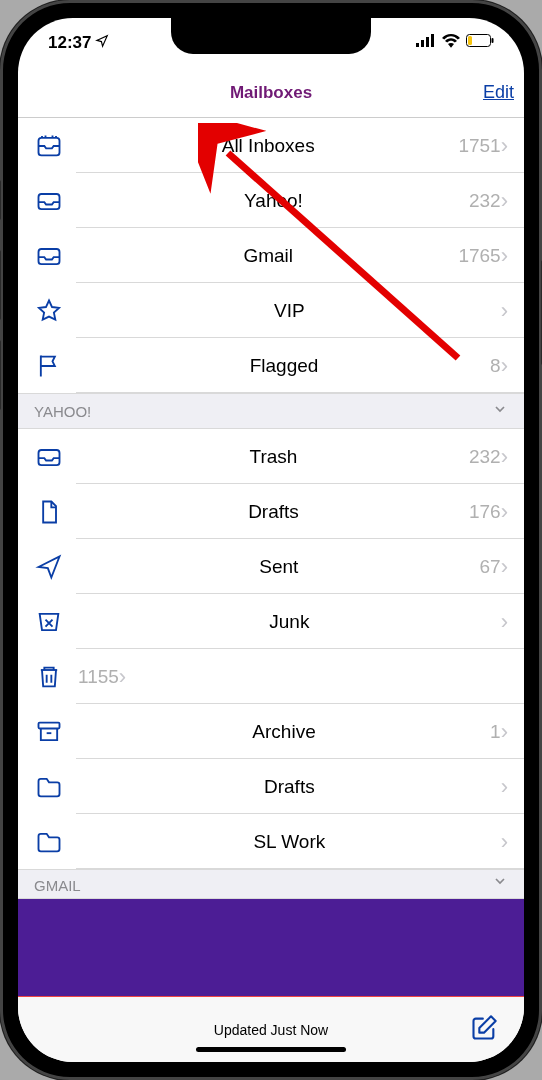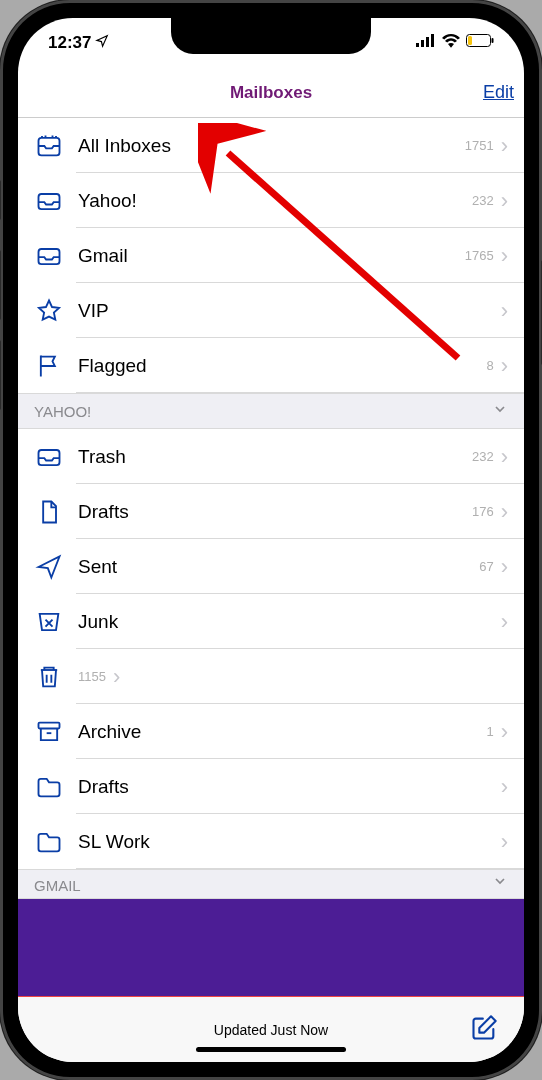--- a/index.html
+++ b/index.html
@@ -12,20 +12,21 @@
     padding: 0;
   }
   .device {
     width: 542px;
     height: 1080px;
     background: #000;
     border-radius: 70px;
     padding: 18px;
     position: relative;
     box-shadow: inset 0 0 0 3px #444, 0 0 0 1px #222;
+    text-align: center;
   }
   .screen {
     width: 100%;
     height: 100%;
     background: #fff;
     border-radius: 55px;
     overflow: hidden;
     position: relative;
     display: flex;
     flex-direction: column;
@@ -97,21 +98,21 @@
     height: 34px;
     display: flex;
     align-items: center;
     justify-content: center;
     margin-right: 12px;
     color: #0a3ea6;
     flex-shrink: 0;
   }
   .row-icon svg { width: 28px; height: 28px; stroke: #0a3ea6; fill: none; stroke-width: 1.6; }
   .row-label { flex: 1; font-size: 19px; color: #000; }
-  .row-count { font-size: 13px; color: #b0b0b0; margin-right: 7px; }
+  .row-count { font-size: 19px; color: #b0b0b0; margin-right: 0; }
   .chevron { color: #c7c7cc; font-size: 22px; }
   .section-header {
     background: #efeff4;
     height: 36px;
     display: flex;
     align-items: center;
     justify-content: space-between;
     padding: 0 16px;
     font-size: 15px;
     color: #8a8a8e;

